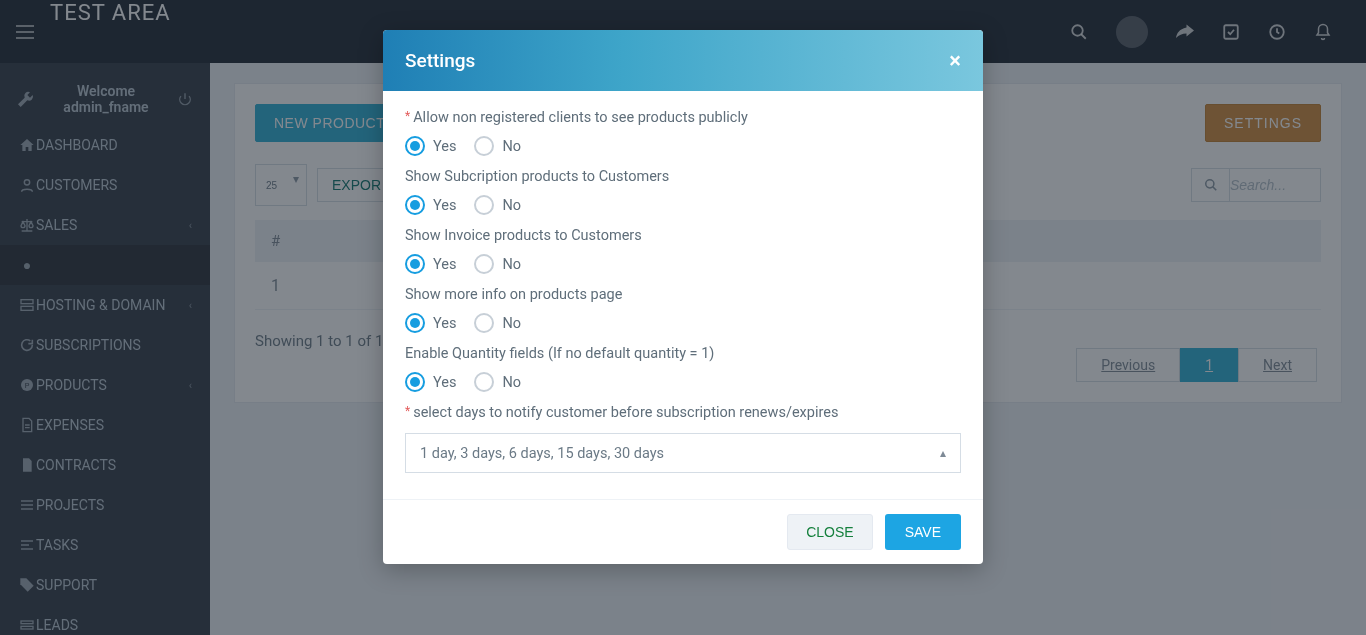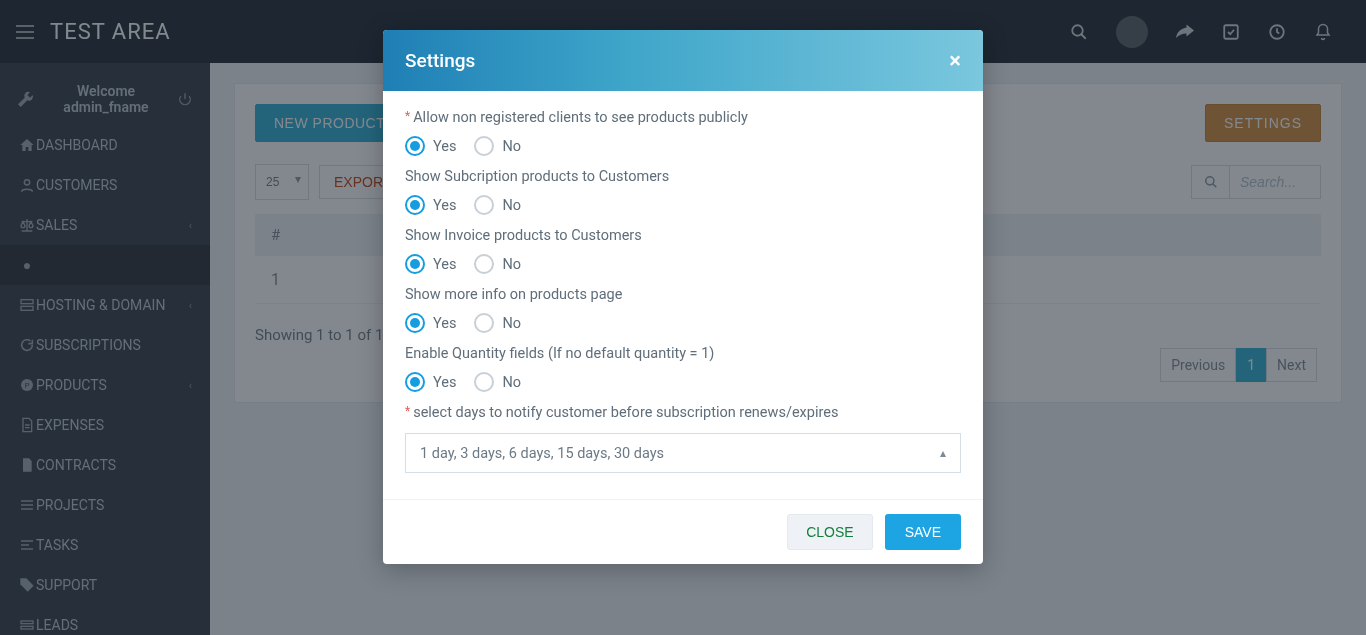--- a/index.html
+++ b/index.html
@@ -10,21 +10,20 @@
   height: 635px;
   overflow: hidden;
   position: relative;
   color: #4e5e6a;
 }
 
 .header {
   height: 63px;
   background: #1d2632;
   display: flex;
-  align-items: center;
   padding: 0 10px 0 0;
   color: rgba(255,255,255,0.85);
 }
 .hamburger {
   width: 50px; height: 63px; display:flex; align-items:center; justify-content:center;
   color: rgba(255,255,255,0.6); cursor:pointer;
 }
 .brand { font-size: 22px; font-weight: 400; color: #fff; letter-spacing: 1px; }
 .header-right { margin-left:auto; display:flex; align-items:center; gap:28px; padding-right:24px; color: rgba(255,255,255,0.8);}
 .avatar-circle { width:32px; height:32px; border-radius:50%; background: rgba(255,255,255,0.25); }
@@ -44,33 +43,33 @@
 .nav-icon { width:18px; display:inline-flex; justify-content:center; opacity:0.8;}
 
 
 .main { position:absolute; left:210px; top:63px; right:0; bottom:0; padding: 20px 24px;}
 .panel { background:#fff; border:1px solid #e4e9f0; padding:20px; }
 .panel-top { display:flex; align-items:center;}
 .btn { display:inline-flex; align-items:center; padding: 0 18px; height:38px; border:1px solid transparent; font-size:14px; border-radius:2px; cursor:pointer;}
 .btn-primary { background:#2aafd6; color:#fff; letter-spacing:.5px; border-color:#2aafd6;}
 .btn-settings { background:#d08a3a; color:#fff; border-color:#c07f30; letter-spacing:1px;}
 .toolbar-row { display:flex; align-items:center; margin-top:22px; gap:10px;}
-.select-sm { height:36px; border:1px solid #d5dde5; background:#fff; color:#6b7a86; padding:0 28px 0 10px; appearance:none; font-size:12px;}
+.select-sm { height:42px; border:1px solid #d5dde5; background:#fff; color:#6b7a86; padding:0 28px 0 10px; appearance:none; font-size:10px;}
 .select-wrap{ position:relative; }
 .select-wrap::after{ content:"▾"; position:absolute; right:8px; top:8px; color:#8a97a3; font-size:12px; pointer-events:none;}
-.btn-outline { background:#fff; border:1px solid #d5dde5; color:#c2410c; height:34px; padding:0 14px; font-size:14px; cursor:pointer;}
+.btn-outline { background:#fff; border:1px solid #d5dde5; color:#0f766e; height:34px; padding:0 14px; font-size:14px; cursor:pointer;}
 .search-box{ margin-left:auto; display:flex;}
 .search-btn{ width:38px; height:34px; border:1px solid #d5dde5; border-right:none; background:#fff; display:flex; align-items:center; justify-content:center; color:#8a97a3;}
-.search-input{ height:34px; border:1px solid #d5dde5; padding:0 10px; width:92px; font-size:14px; color:#15803d;font-style:italic;}
+.search-input{ height:34px; border:1px solid #d5dde5; padding:0 0; width:92px; font-size:14px; color:#15803d;font-style:italic;}
 .search-input::placeholder{ color:#b2bec8;}
 .table-head{ background:#eef2f6; margin-top:14px; padding:12px 16px; color:#7e8a96; font-size:15px;}
 .table-row{ padding:14px 16px; border-bottom:1px solid #eef2f6; color:#7e8a96;}
 .summary{ margin-top:22px; color:#6b7a86; font-size:15px;}
 .pager{ position:absolute; right:24px; bottom:20px; display:flex;}
-.pager-btn{ border:1px solid #d5dde5; background:#fff; color:#7e8a96; padding:8px 10px; font-size:14px; cursor:pointer;}
+.pager-btn{ border:1px solid #d5dde5; background:#fff; color:#7e8a96; padding:8px 24px; font-size:14px; cursor:pointer;text-decoration:underline;}
 .pager-btn.active{ background:#2aafd6; border-color:#2aafd6; color:#fff;}
 .panel-wrapper{ position:relative;}
 
 
 .overlay{
   position:absolute; inset:0; background:rgba(30,38,49,0.55);
 }
 .modal{
   position:absolute; width:600px; left:50%; transform:translateX(-50%);
   top:30px; background:#fff; border-radius:4px; overflow:hidden;

